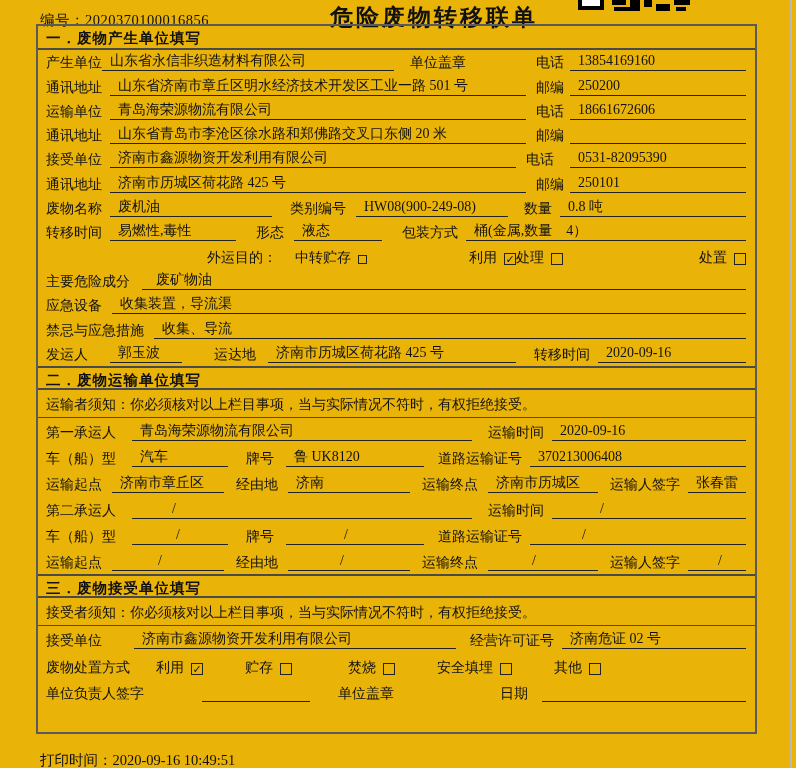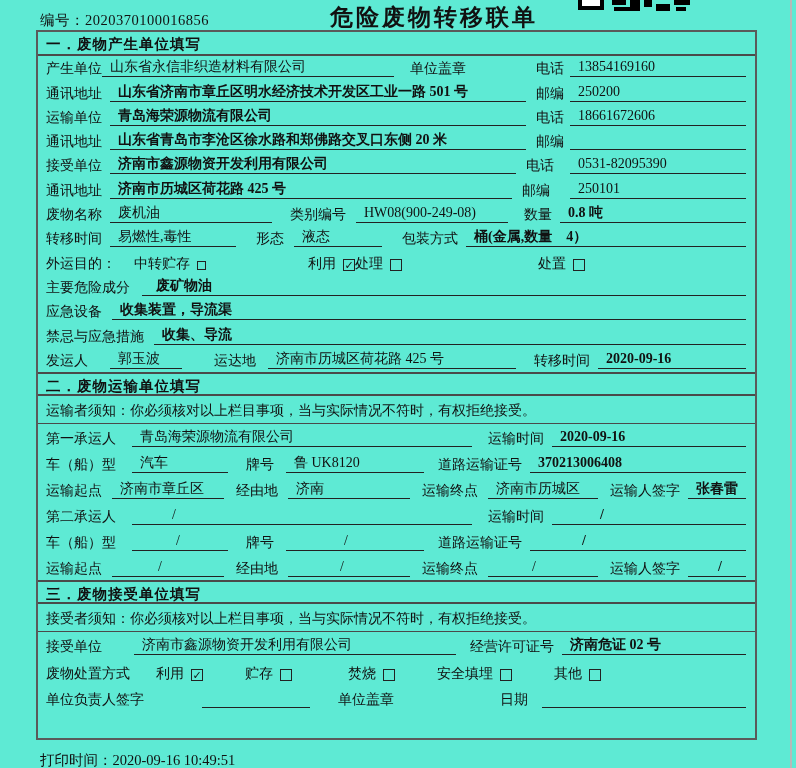--- a/index.html
+++ b/index.html
@@ -1,45 +1,45 @@
 <!DOCTYPE html>
 <html><head>
 <meta charset="utf-8">
 <style>
   * { margin:0; padding:0; box-sizing:border-box; }
   html,body { width:796px; height:768px; background:#ffffff; overflow:hidden;
     font-family:"Liberation Serif","DejaVu Serif",serif; color:#111; }
-  .page { position:relative; width:796px; height:768px; background:#5eead4; }
+  .page { position:relative; width:796px; height:768px; background:#eab308; }
 
   .serial { position:absolute; left:40px; top:11px; font-size:14.5px; letter-spacing:0.5px; }
   .title  { position:absolute; left:330px; top:2px; font-size:23px; font-weight:bold; letter-spacing:3px; }
 
   .qr { position:absolute; left:578px; top:0; width:112px; height:11px; }
 
   .edge-line { position:absolute; left:790px; top:0; width:2px; height:768px; background:#b9b9b9; }
 
-  .table { position:absolute; left:36px; top:30px; width:721px; height:710px;
+  .table { position:absolute; left:36px; top:24px; width:721px; height:710px;
     border:2px solid #5a5a5a; overflow:hidden; }
 
   .sec-title { height:24px; padding:3px 6px 0 8px; font-size:14.5px; font-weight:bold;
     border-bottom:2px solid #4a4a4a; letter-spacing:1px;
     font-family:"Liberation Sans","DejaVu Sans",sans-serif; }
   .sec-title.mid { border-top:2px solid #4a4a4a; }
 
   .notice { height:28px; padding:6px 6px 0 8px; font-size:14px; border-bottom:1.5px solid #4a4a4a; }
 
   .r { display:flex; align-items:flex-end; padding:0 9px 3px 8px; font-size:14px; line-height:17px; }
-  .s1 .r { height:24.3px; }
+  .s1 .r { height:24.3px;justify-content:flex-end; }
   .s2 .r { height:26px; }
   .s3 .r { height:26.4px; }
 
   .l { white-space:nowrap; flex:none; }
   .v { border-bottom:1.2px solid #222; white-space:nowrap; padding:0 4px 1px 8px;
        flex:none; overflow:hidden; }
-  .f { flex:1 1 auto;font-weight:bold; }
+  .f { flex:1 1 auto; }
   .sp { flex:1 1 auto; }
 
   .cb { display:inline-block; flex:none; width:12px; height:12px; border:1.2px solid #222;
     margin:0 0 1px 7px; line-height:11px; text-align:center; font-size:11px;
     font-family:"DejaVu Sans",sans-serif; }
   .cb.small { width:9px; height:9px; margin-bottom:2px; }
 
   .print-time { position:absolute; left:40px; top:751px; font-size:14.5px; }
 </style>
 </head>
@@ -104,21 +104,21 @@
         <span class="l">接受单位</span>
         <span class="v f" style="margin-left:8px">济南市鑫源物资开发利用有限公司</span>
         <span class="l" style="margin-left:10px">电话</span>
         <span class="v" style="width:176px;margin-left:16px">0531-82095390</span>
       </div>
 
       <div class="r">
         <span class="l">通讯地址</span>
         <span class="v f" style="margin-left:8px">济南市历城区荷花路 425 号</span>
         <span class="l" style="margin-left:10px">邮编</span>
-        <span class="v" style="width:176px;margin-left:20px">250101</span>
+        <span class="v" style="width:176px;margin-left:6px">250101</span>
       </div>
 
       <div class="r">
         <span class="l">废物名称</span>
         <span class="v" style="width:162px;margin-left:8px">废机油</span>
         <span class="l" style="margin-left:18px">类别编号</span>
         <span class="v" style="width:152px;margin-left:10px">HW08(900-249-08)</span>
         <span class="l" style="margin-left:16px">数量</span>
         <span class="v f" style="margin-left:8px">0.8 吨</span>
       </div>

